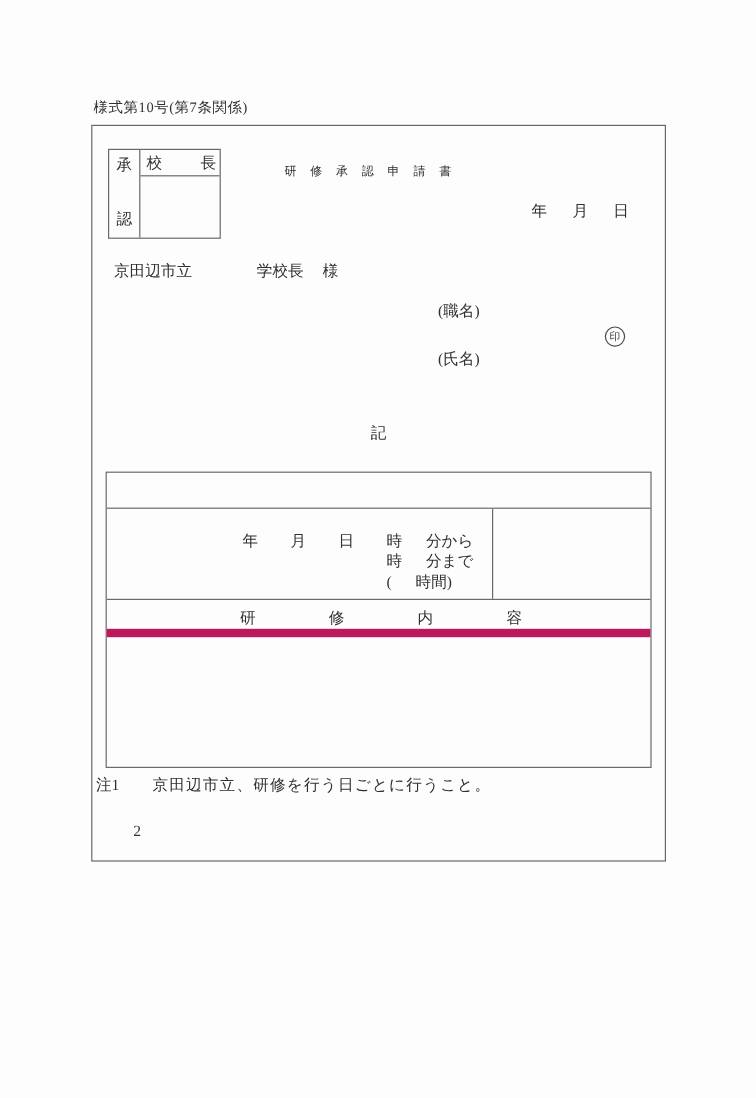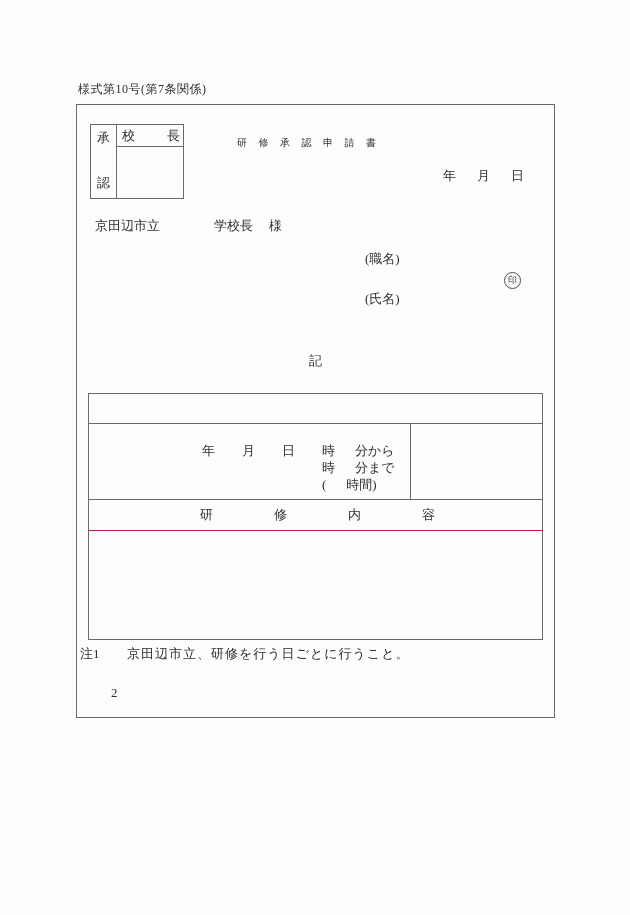--- a/index.html
+++ b/index.html
@@ -68,21 +68,21 @@
   
   .main-table {
     position:absolute; left:11px; top:288px;
     width:455px; height:247px;
     border:1px solid #6a6a6a;
     display:flex; flex-direction:column;
   }
   .t-row { display:flex; }
   .t-row1 { height:30px; border-bottom:1px solid #6a6a6a; }
   .t-row2 { height:76px; border-bottom:1px solid #6a6a6a; }
-  .t-row3 { height:31px; border-bottom:1px solid #be185d; }
+  .t-row3 { height:31px; border-bottom:7px solid #be185d; }
   .t-row4 { flex:1; }
   .t-datetime-h {
     width:322px; border-right:1px solid #6a6a6a;
     line-height:29px; padding-left:63px; letter-spacing:45px; white-space:nowrap; overflow:hidden;margin-top:40px;
   }
   .t-location-h {
     flex:1; line-height:29px; padding-left:12px; letter-spacing:12px; white-space:nowrap; overflow:hidden;
   }
   .t-datetime-cell { width:322px; border-right:1px solid #6a6a6a; position:relative; }
   .t-location-cell { flex:1; }

